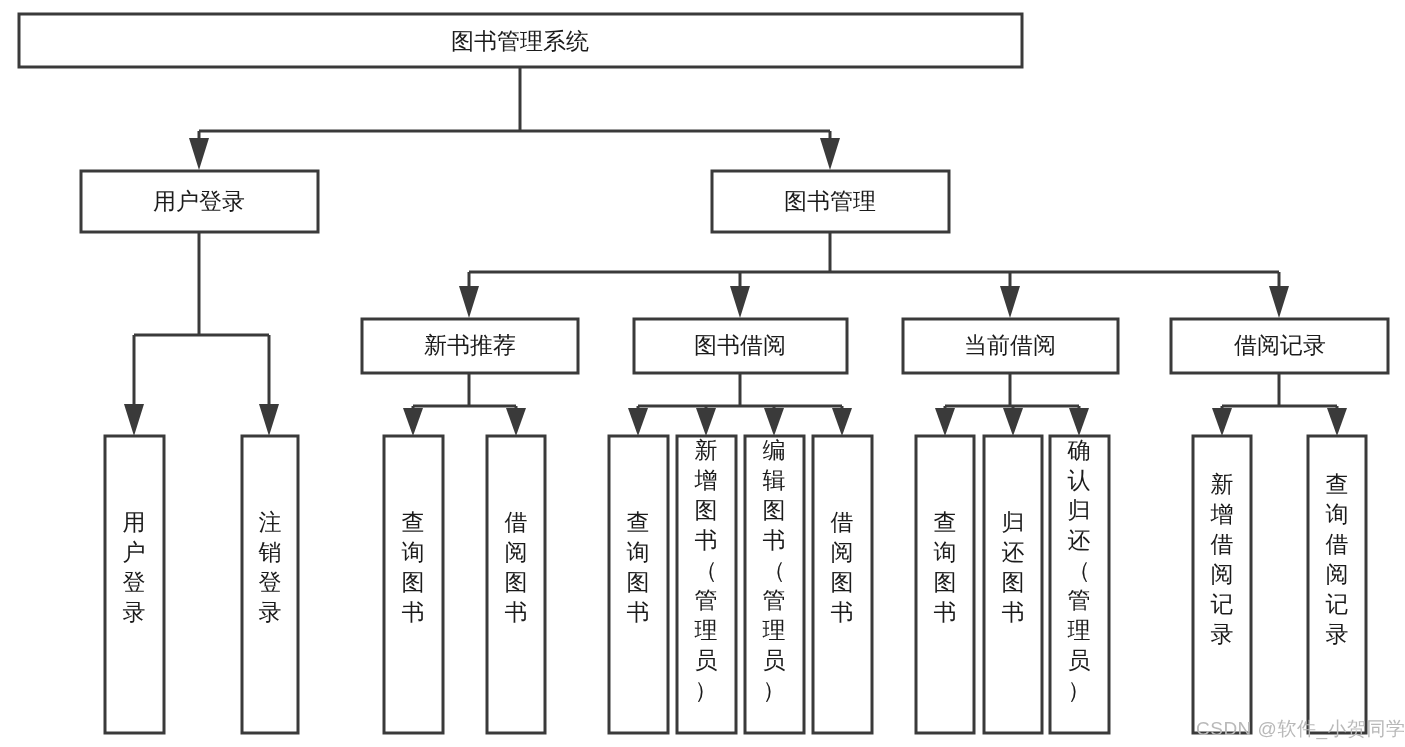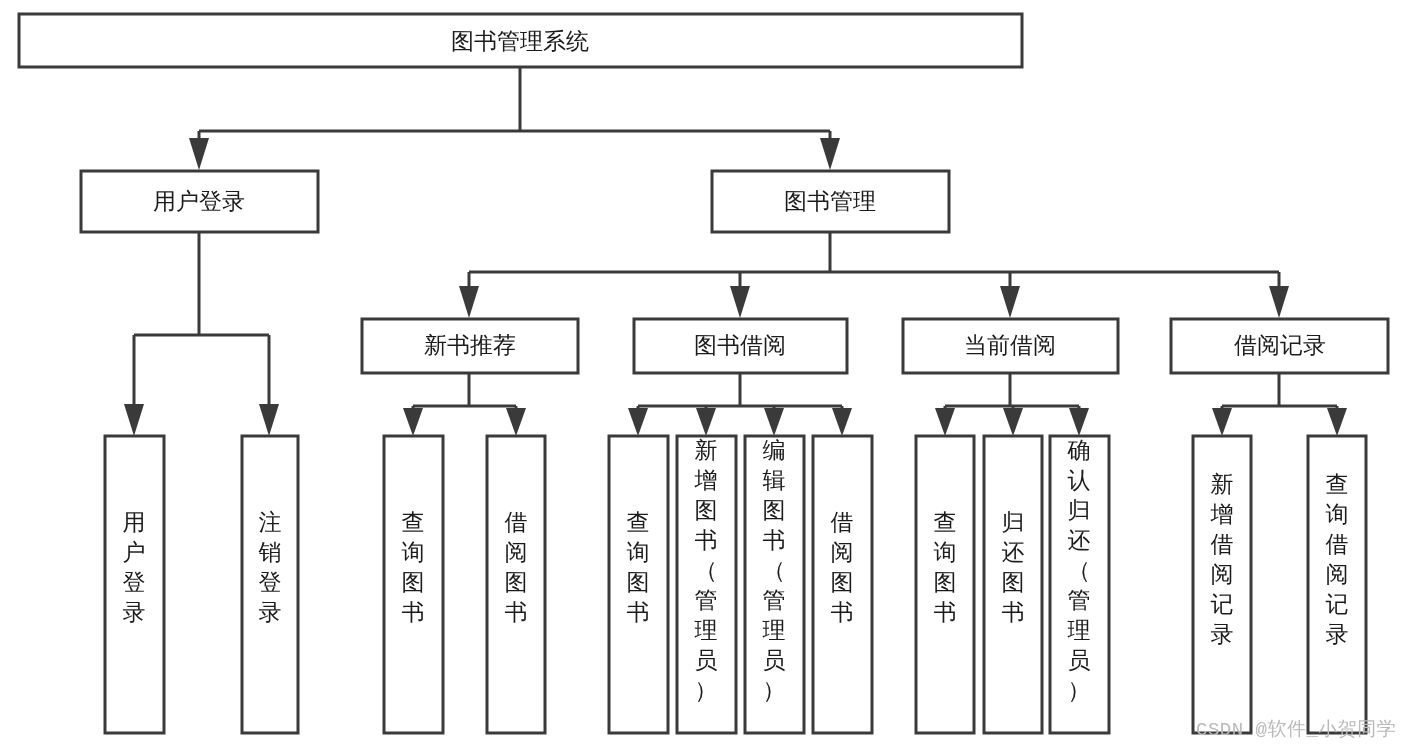--- a/index.html
+++ b/index.html
@@ -47,21 +47,21 @@
     dominant-baseline: middle;
   }
   .node-label-v {
     fill: #1b1b1b;
     font-family: "DejaVu Sans", "Liberation Sans", sans-serif;
     font-size: 23px;
     text-anchor: middle;
   }
   .watermark {
     position: absolute;
-    font-family: Liberation Mono, monospace;
+    font-family: Liberation Sans, sans-serif;
     font-size: 19px;
     color: #b9b9b9;
     white-space: nowrap;
     letter-spacing: 0.5px;
     pointer-events: none;
   }
 </style>
 </head>
 <body>
 

